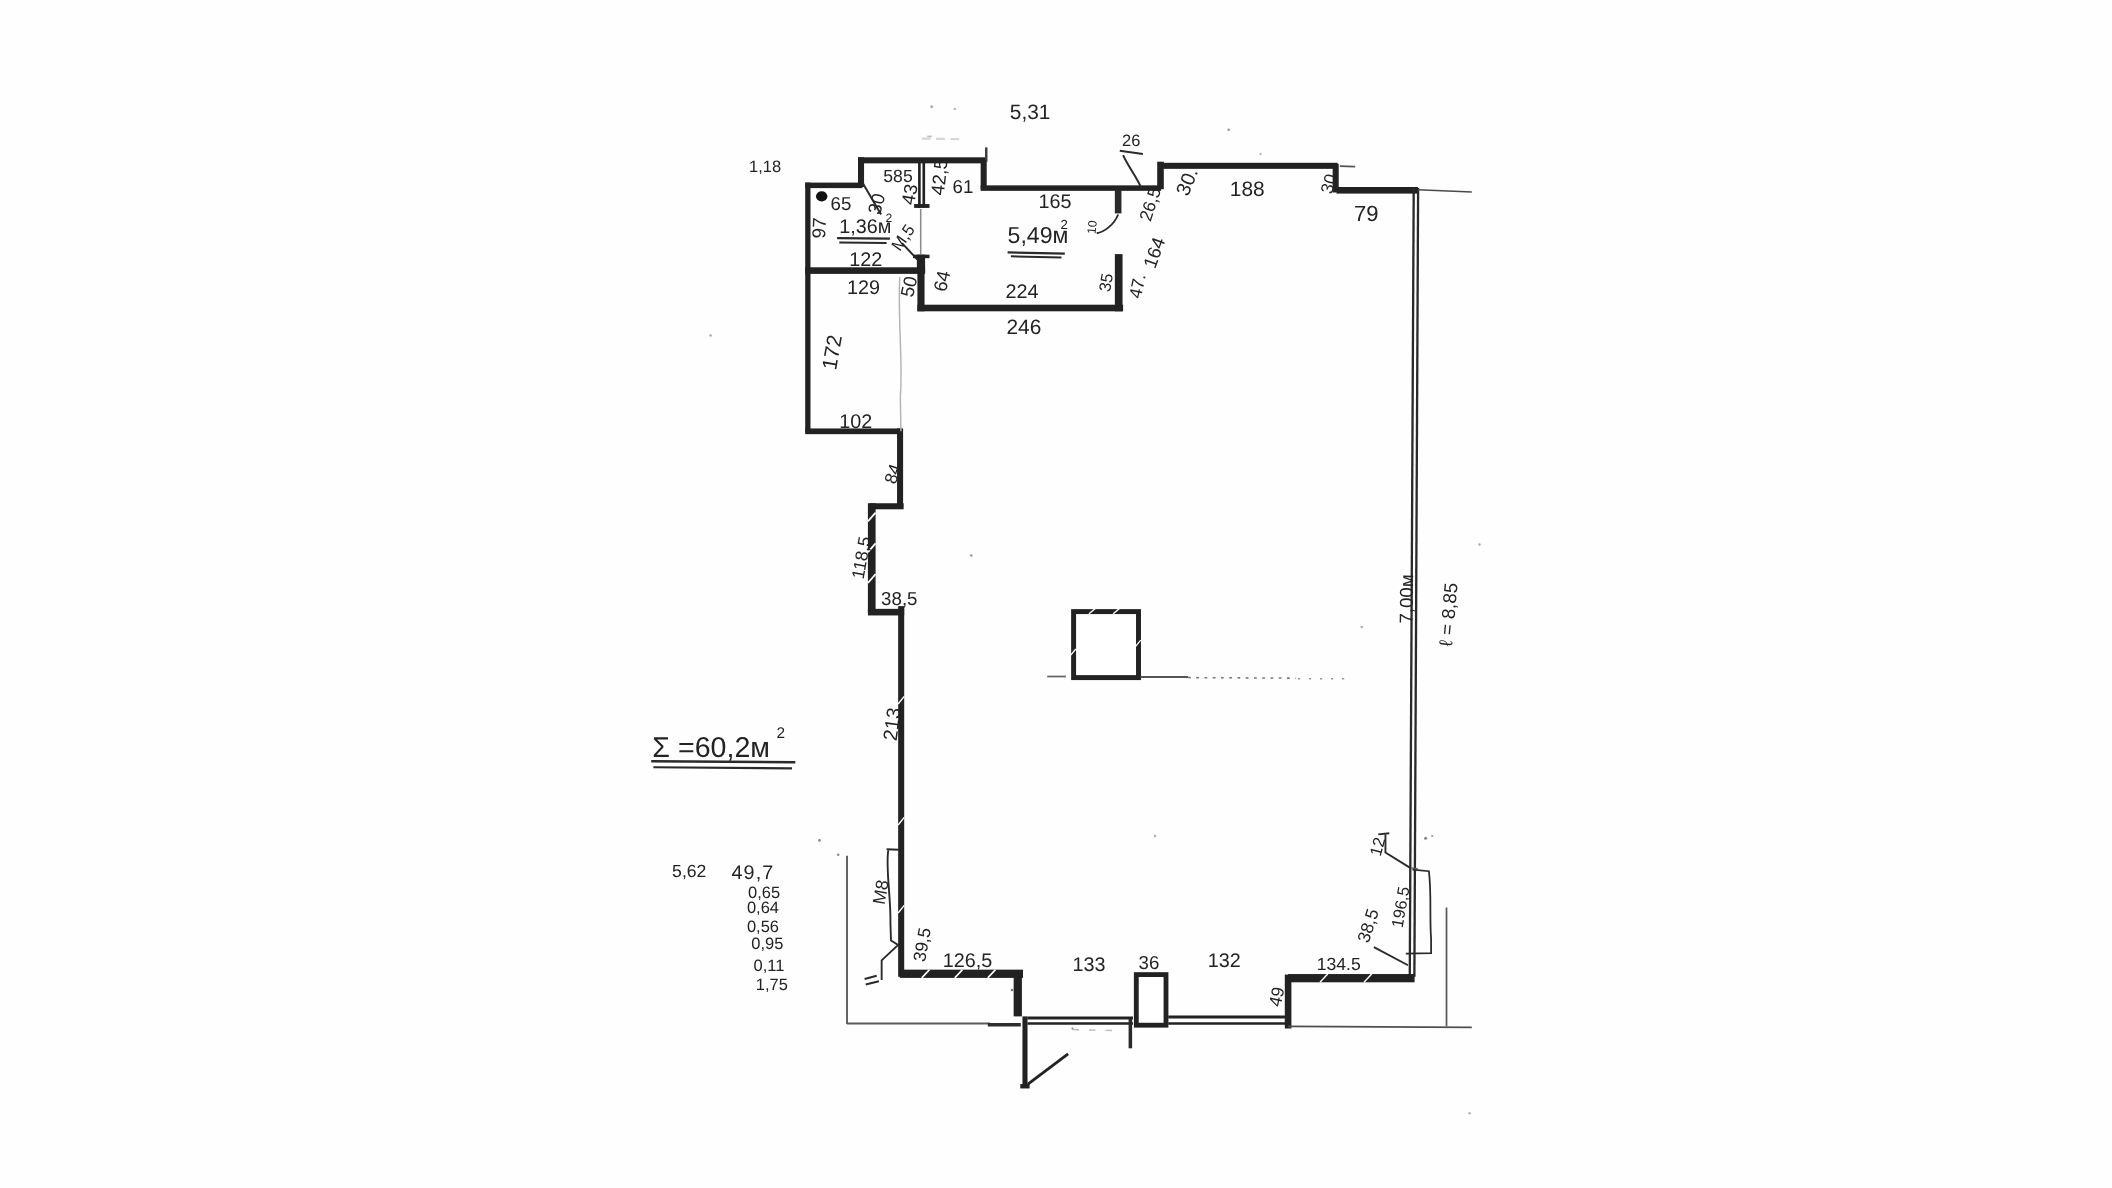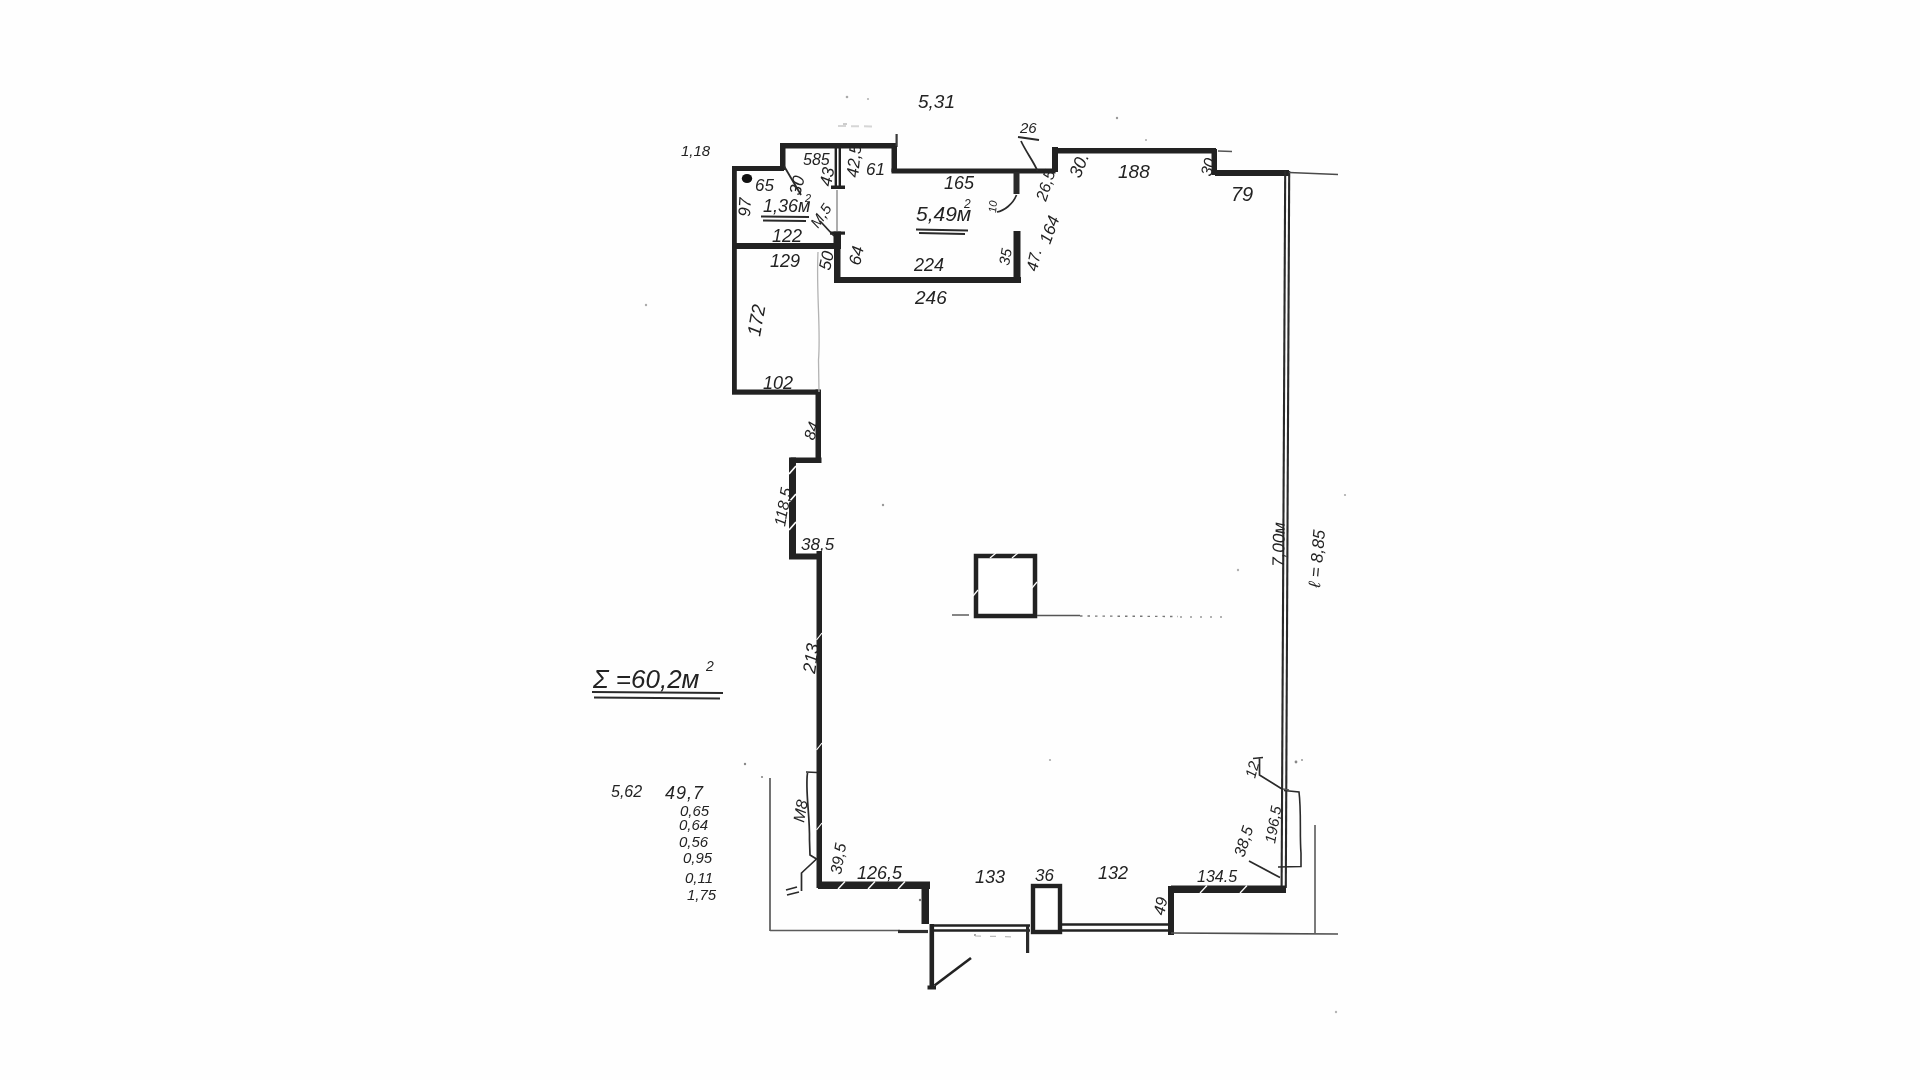--- a/index.html
+++ b/index.html
@@ -1,16 +1,16 @@
 <!DOCTYPE html>
 <html><head>
 <meta charset="utf-8">
 <style>
   html,body{margin:0;padding:0;background:#ffffff;}
-  .page{position:relative;width:1920px;height:1080px;background:#ffffff;overflow:hidden;font-style:italic;}
+  .page{position:relative;width:1920px;height:1080px;background:#ffffff;overflow:hidden;}
   svg{position:absolute;left:0;top:0;}
   text{font-family:"Liberation Sans",sans-serif;fill:#232323;}
 </style>
 </head>
 <body>
 <div class="page">
 <svg width="1920" height="1080" viewBox="0 0 1920 1080">
 
 <rect x="0" y="0" width="1920" height="1080" fill="#fefefe"></rect>
 

